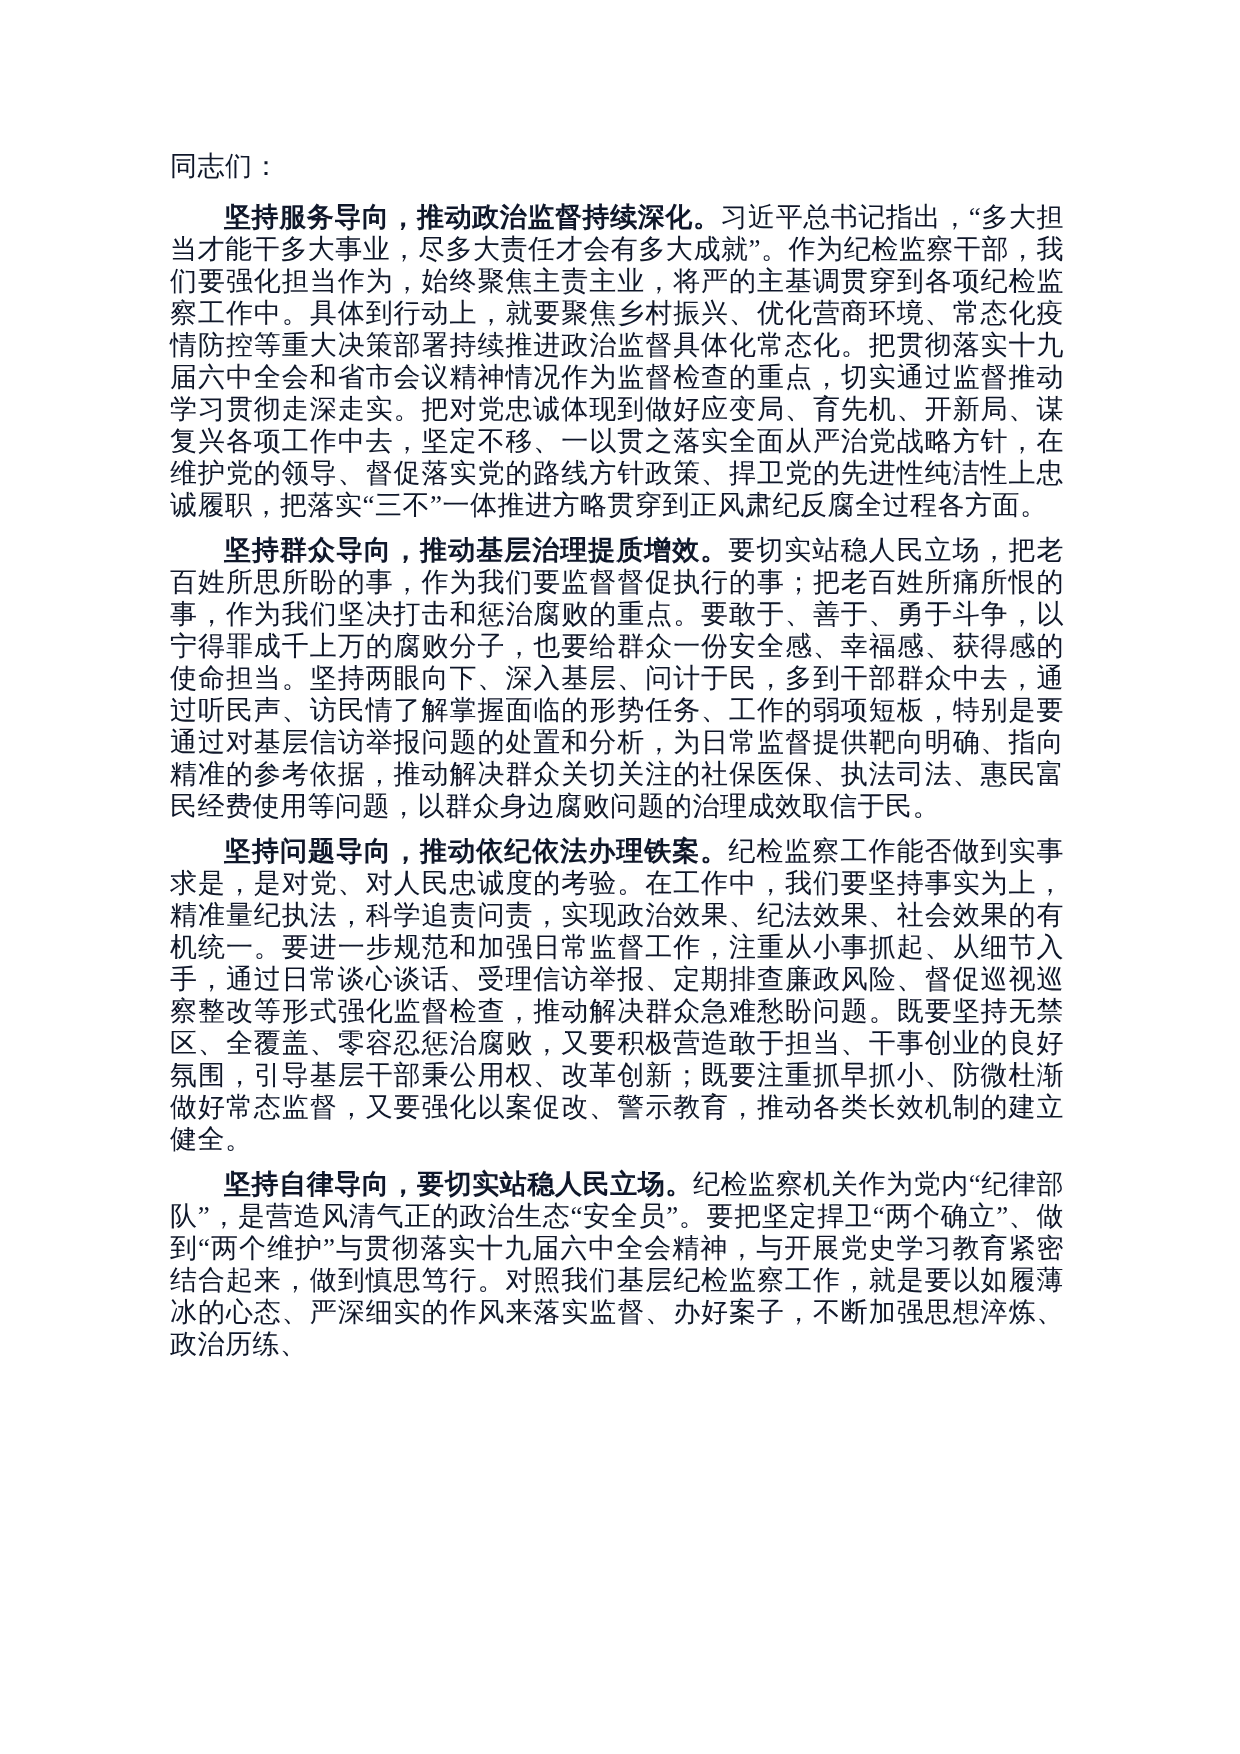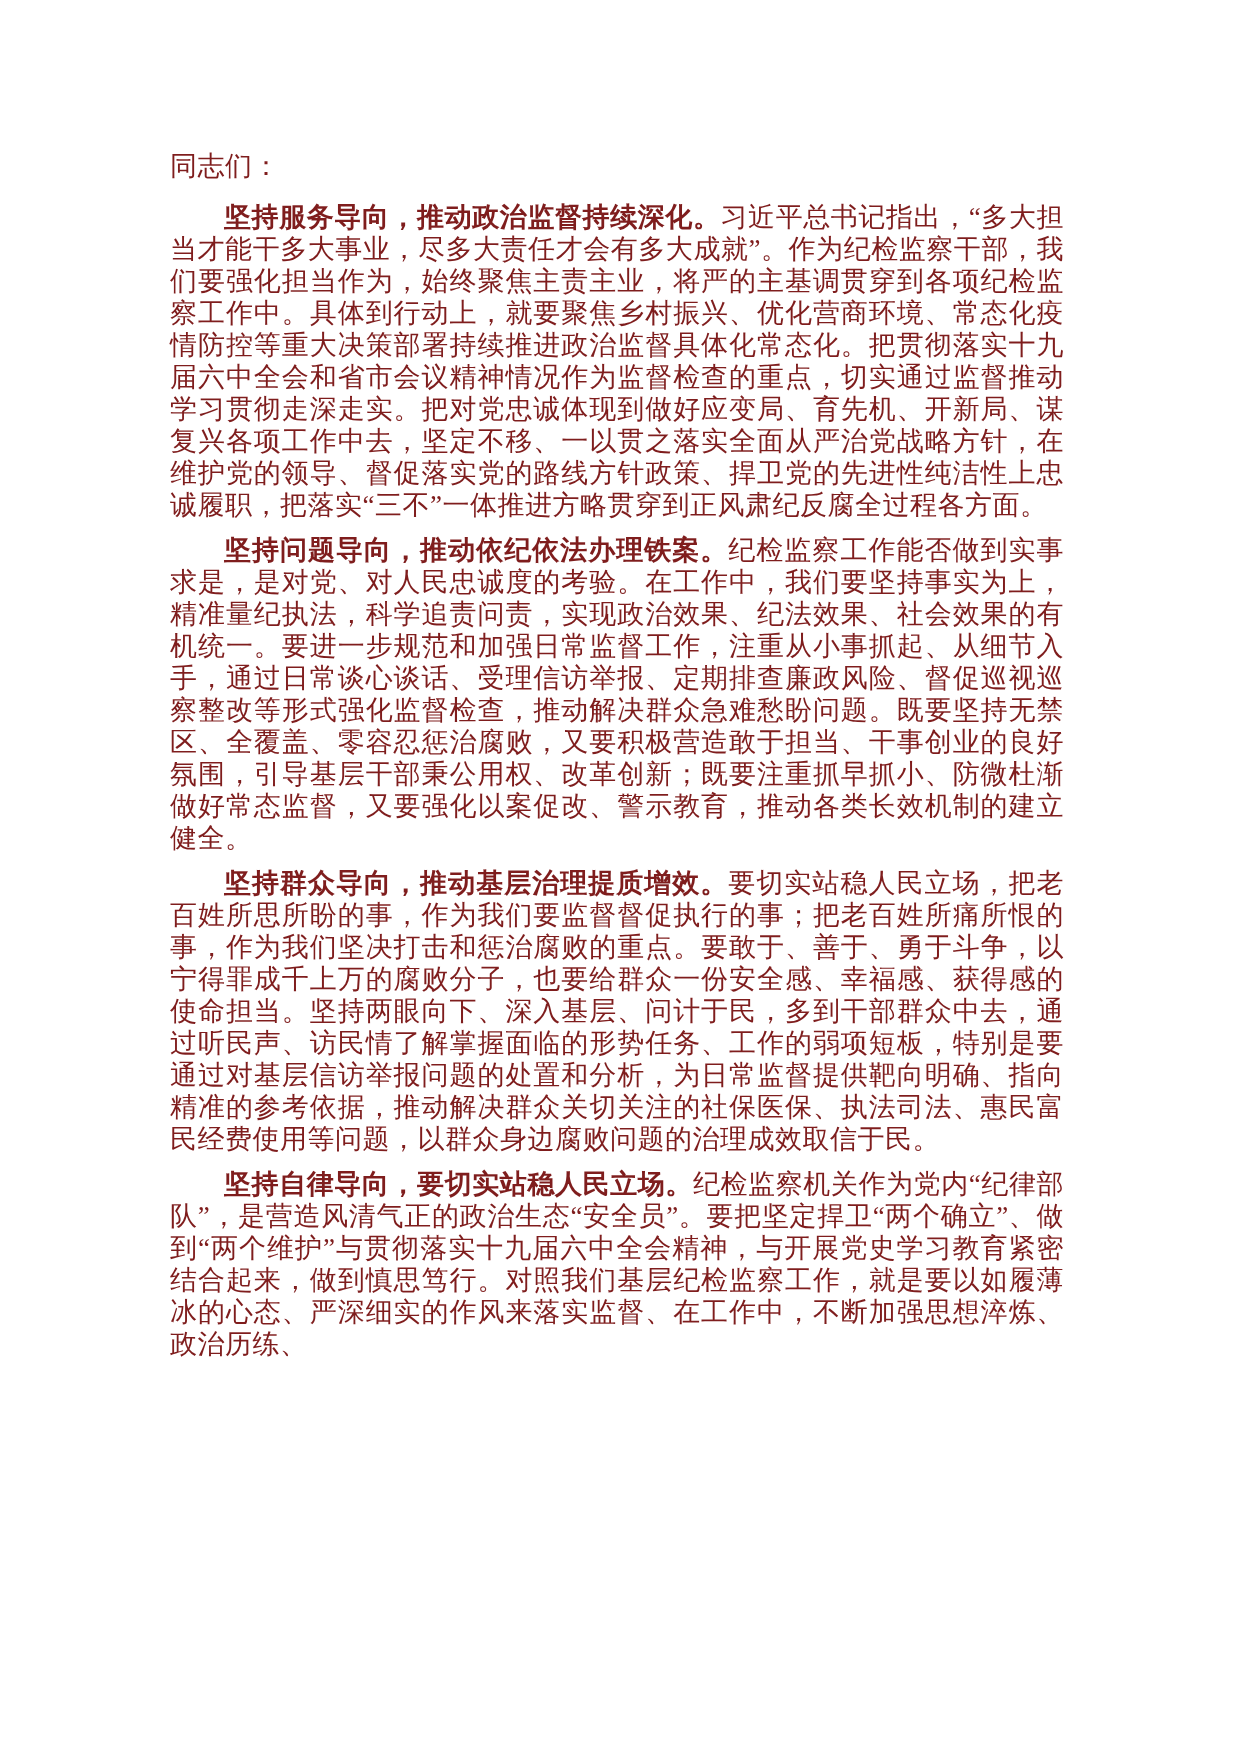--- a/index.html
+++ b/index.html
@@ -15,21 +15,21 @@
     overflow: hidden;
   }
   .doc-body {
     position: absolute;
     left: 170px;
     top: 150px;
     width: 894px;
     font-family: "Liberation Serif", "DejaVu Serif", serif;
     font-size: 27px;
     line-height: 32px;
-    color: #7f1d1d;
+    color: #0f172a;
     text-align: justify;
     letter-spacing: 0.5px;
   }
   .doc-body p {
     margin: 0 0 13px 0;
     text-indent: 2em;
   }
   .doc-body p.salutation {
     text-indent: 0;
     margin-bottom: 19px;
@@ -43,20 +43,20 @@
 <body>
 
 <div class="page">
   <div class="doc-body">
 
     <p class="salutation">同志们：</p>
 
 
     <p><span class="lead">坚持服务导向，推动政治监督持续深化。</span><span>习近平总书记指出，“多大担当才能干多大事业，尽多大责任才会有多大成就”。作为纪检监察干部，我们要强化担当作为，始终聚焦主责主业，将严的主基调贯穿到各项纪检监察工作中。具体到行动上，就要聚焦乡村振兴、优化营商环境、常态化疫情防控等重大决策部署持续推进政治监督具体化常态化。把贯彻落实十九届六中全会和省市会议精神情况作为监督检查的重点，切实通过监督推动学习贯彻走深走实。把对党忠诚体现到做好应变局、育先机、开新局、谋复兴各项工作中去，坚定不移、一以贯之落实全面从严治党战略方针，在维护党的领导、督促落实党的路线方针政策、捍卫党的先进性纯洁性上忠诚履职，把落实“三不”一体推进方略贯穿到正风肃纪反腐全过程各方面。</span></p>
 
+    <p><span class="lead">坚持群众导向，推动基层治理提质增效。</span><span>要切实站稳人民立场，把老百姓所思所盼的事，作为我们要监督督促执行的事；把老百姓所痛所恨的事，作为我们坚决打击和惩治腐败的重点。要敢于、善于、勇于斗争，以宁得罪成千上万的腐败分子，也要给群众一份安全感、幸福感、获得感的使命担当。坚持两眼向下、深入基层、问计于民，多到干部群众中去，通过听民声、访民情了解掌握面临的形势任务、工作的弱项短板，特别是要通过对基层信访举报问题的处置和分析，为日常监督提供靶向明确、指向精准的参考依据，推动解决群众关切关注的社保医保、执法司法、惠民富民经费使用等问题，以群众身边腐败问题的治理成效取信于民。</span></p>
+
     <p><span class="lead">坚持问题导向，推动依纪依法办理铁案。</span><span>纪检监察工作能否做到实事求是，是对党、对人民忠诚度的考验。在工作中，我们要坚持事实为上，精准量纪执法，科学追责问责，实现政治效果、纪法效果、社会效果的有机统一。要进一步规范和加强日常监督工作，注重从小事抓起、从细节入手，通过日常谈心谈话、受理信访举报、定期排查廉政风险、督促巡视巡察整改等形式强化监督检查，推动解决群众急难愁盼问题。既要坚持无禁区、全覆盖、零容忍惩治腐败，又要积极营造敢于担当、干事创业的良好氛围，引导基层干部秉公用权、改革创新；既要注重抓早抓小、防微杜渐做好常态监督，又要强化以案促改、警示教育，推动各类长效机制的建立健全。</span></p>
 
-    <p><span class="lead">坚持群众导向，推动基层治理提质增效。</span><span>要切实站稳人民立场，把老百姓所思所盼的事，作为我们要监督督促执行的事；把老百姓所痛所恨的事，作为我们坚决打击和惩治腐败的重点。要敢于、善于、勇于斗争，以宁得罪成千上万的腐败分子，也要给群众一份安全感、幸福感、获得感的使命担当。坚持两眼向下、深入基层、问计于民，多到干部群众中去，通过听民声、访民情了解掌握面临的形势任务、工作的弱项短板，特别是要通过对基层信访举报问题的处置和分析，为日常监督提供靶向明确、指向精准的参考依据，推动解决群众关切关注的社保医保、执法司法、惠民富民经费使用等问题，以群众身边腐败问题的治理成效取信于民。</span></p>
-
-    <p><span class="lead">坚持自律导向，要切实站稳人民立场。</span><span>纪检监察机关作为党内“纪律部队”，是营造风清气正的政治生态“安全员”。要把坚定捍卫“两个确立”、做到“两个维护”与贯彻落实十九届六中全会精神，与开展党史学习教育紧密结合起来，做到慎思笃行。对照我们基层纪检监察工作，就是要以如履薄冰的心态、严深细实的作风来落实监督、在工作中，不断加强思想淬炼、政治历练、</span></p>
+    <p><span class="lead">坚持自律导向，要切实站稳人民立场。</span><span>纪检监察机关作为党内“纪律部队”，是营造风清气正的政治生态“安全员”。要把坚定捍卫“两个确立”、做到“两个维护”与贯彻落实十九届六中全会精神，与开展党史学习教育紧密结合起来，做到慎思笃行。对照我们基层纪检监察工作，就是要以如履薄冰的心态、严深细实的作风来落实监督、办好案子，不断加强思想淬炼、政治历练、</span></p>
 
   </div>
 </div>
 
 </body></html>

